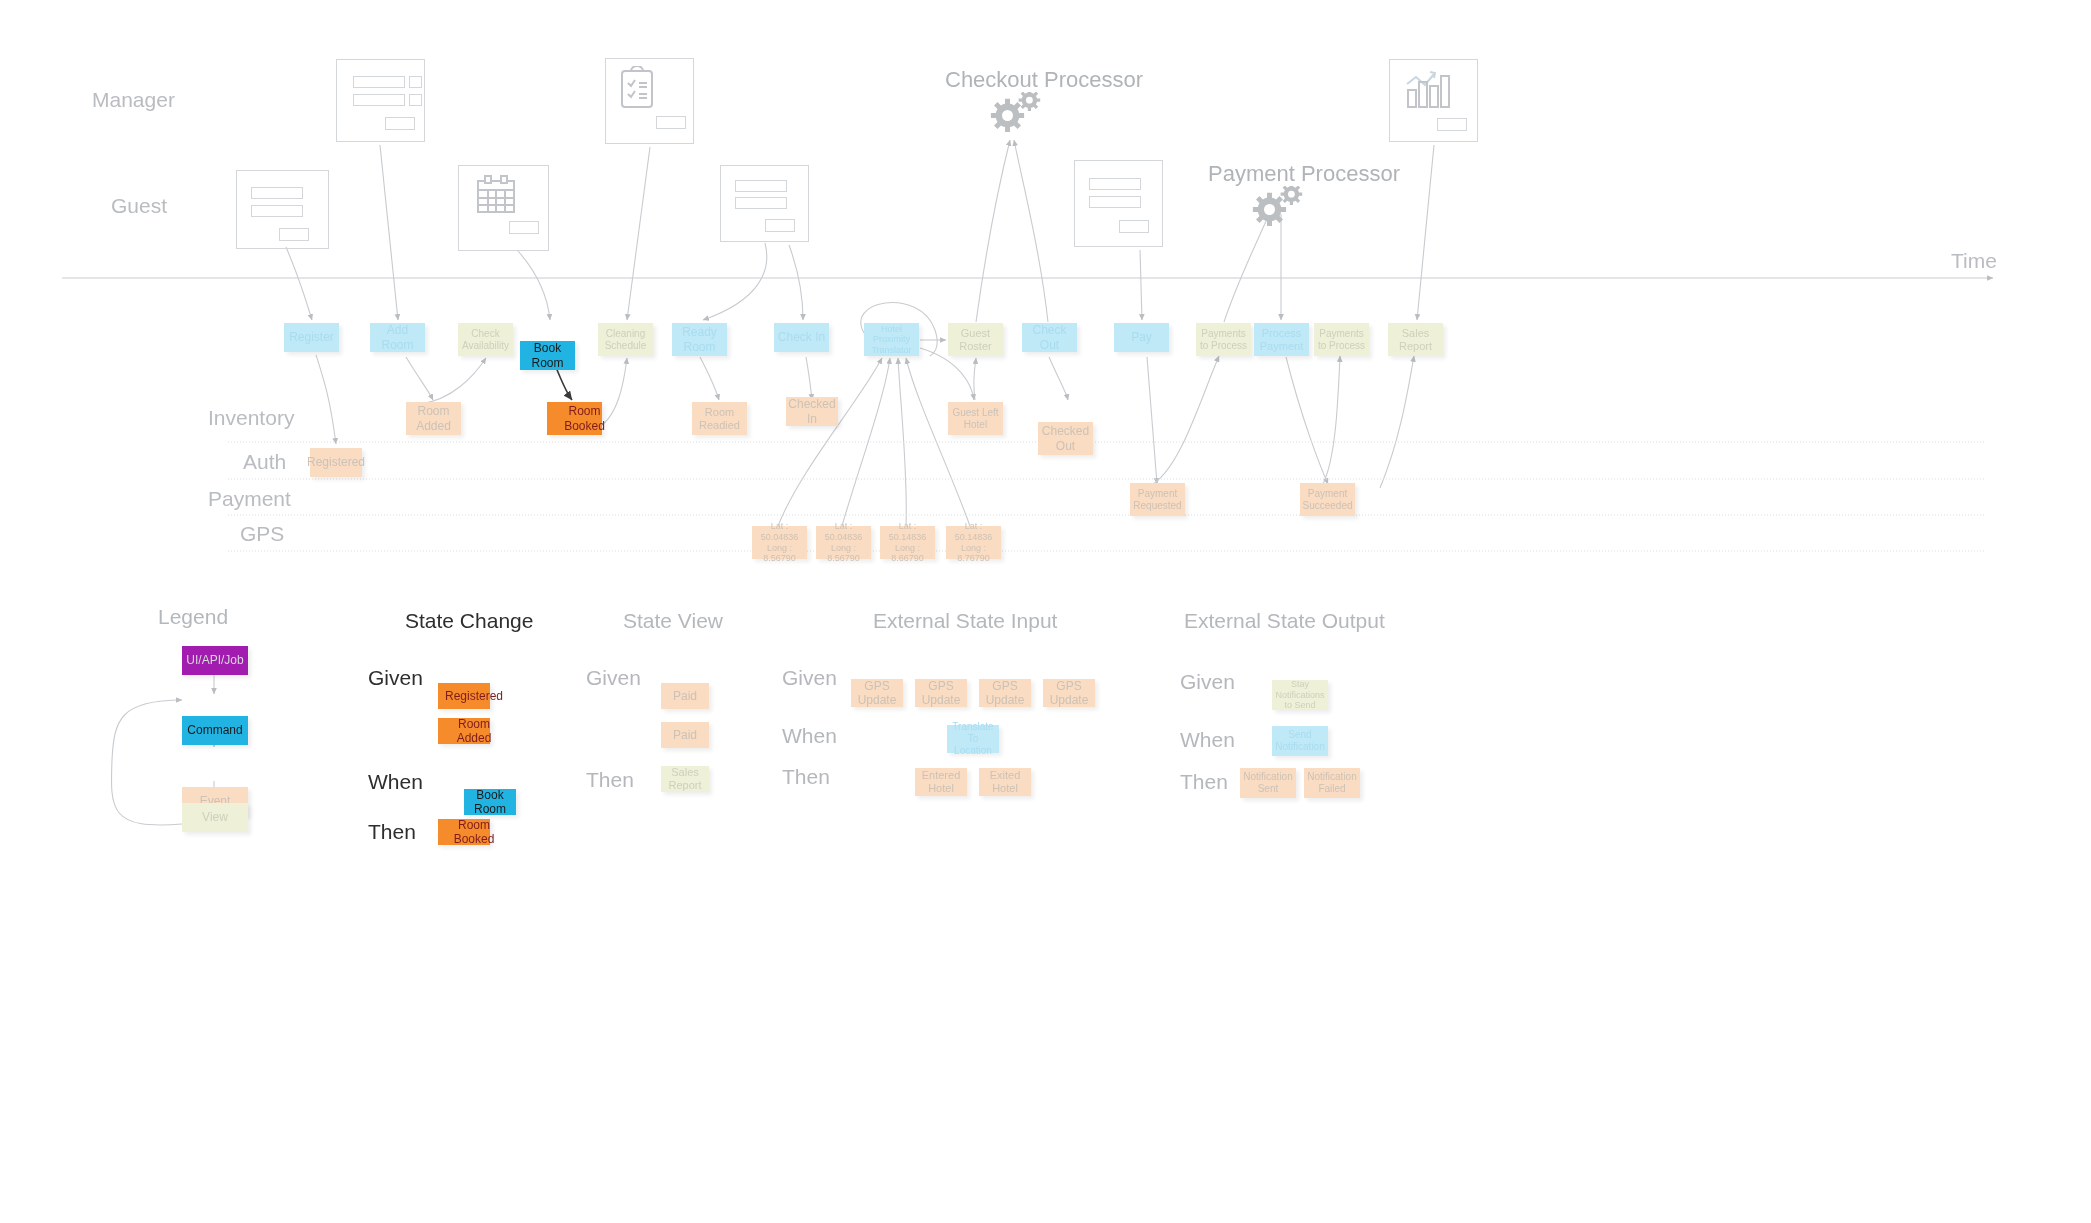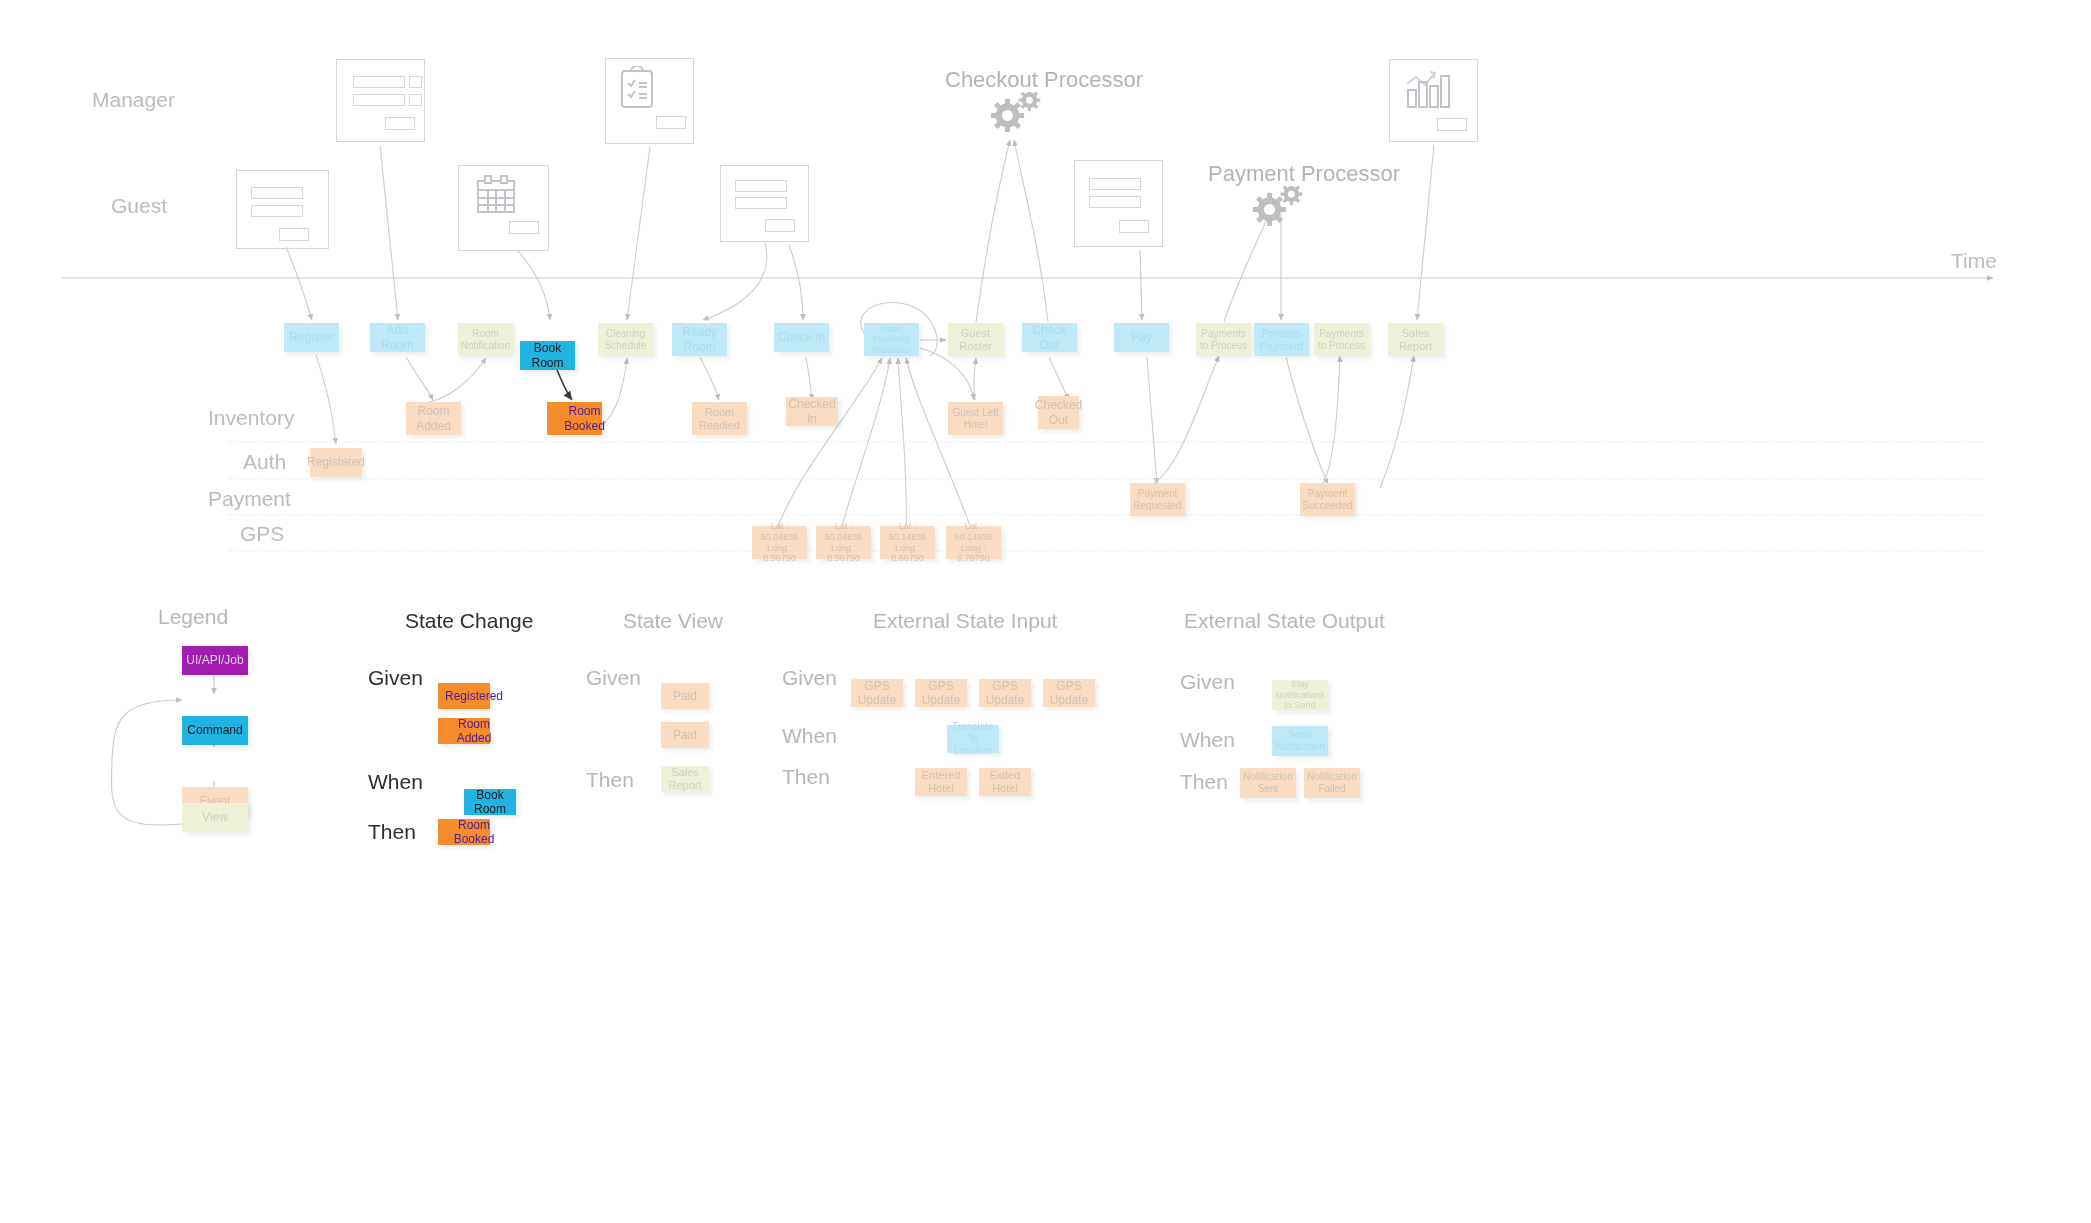--- a/index.html
+++ b/index.html
@@ -13,21 +13,21 @@
   .proc-label{position:absolute;color:#b0b4b8;font-size:22px;white-space:nowrap;}
 
   
   .sticky{position:absolute;box-sizing:border-box;display:flex;align-items:center;
           justify-content:center;text-align:center;line-height:1.18;
           box-shadow:3px 3px 4px rgba(0,0,0,.07);}
   .sticky span{display:block;padding:0 3px;}
   .s-cmd   {background:#bfe9f7;color:#a9dcef;}
   .s-cmd-hi{background:#21b4e2;color:#1b1b1b;margin-top:18px;}
   .s-evt   {background:#fadcc3;color:#ccc2b6;}
-  .s-evt-hi{background:#f68b2c;color:#4c1d95;padding-left:20px;}
+  .s-evt-hi{background:#f68b2c;color:#7f1d1d;padding-left:20px;}
   .s-view  {background:#eef0d8;color:#cdd0bb;}
   .s-white {background:#a21caf;color:#d7d9da;}
 
   
   .wf{position:absolute;border:1px solid #d4d7da;box-sizing:border-box;background:transparent;}
   .wf i{position:absolute;border:1px solid #d4d7da;box-sizing:border-box;display:block;}
 
   
   .sect-title{position:absolute;font-size:21px;color:#b4b8bc;white-space:nowrap;}
   .sect-title.dark{color:#2e2e2e;}
@@ -209,21 +209,21 @@
   </div>
 
   <div id="timeline-layer">
       <div class="sticky s-cmd f12" style="left: 284px; top: 323px; width: 55px; height: 29px;">
         <span>Register</span>
       </div>
       <div class="sticky s-cmd f12" style="left: 370px; top: 323px; width: 55px; height: 29px;">
         <span>Add Room</span>
       </div>
       <div class="sticky s-view f10" style="left: 458px; top: 323px; width: 55px; height: 33px;">
-        <span>Room Notification</span>
+        <span>Check Availability</span>
       </div>
       <div class="sticky s-cmd-hi f12" style="left: 520px; top: 323px; width: 55px; height: 29px;">
         <span>Book Room</span>
       </div>
       <div class="sticky s-view f10" style="left: 598px; top: 323px; width: 55px; height: 33px;">
         <span>Cleaning Schedule</span>
       </div>
       <div class="sticky s-cmd f12" style="left: 672px; top: 323px; width: 55px; height: 33px;">
         <span>Ready Room</span>
       </div>
@@ -264,21 +264,21 @@
       </div>
       <div class="sticky s-evt f11" style="left: 692px; top: 402px; width: 55px; height: 33px;">
         <span>Room Readied</span>
       </div>
       <div class="sticky s-evt f12" style="left: 786px; top: 397px; width: 52px; height: 29px;">
         <span>Checked In</span>
       </div>
       <div class="sticky s-evt f10" style="left: 948px; top: 402px; width: 55px; height: 33px;">
         <span>Guest Left Hotel</span>
       </div>
-      <div class="sticky s-evt f12" style="left: 1038px; top: 396px; width: 41px; height: 33px;">
+      <div class="sticky s-evt f12" style="left: 1038px; top: 422px; width: 55px; height: 33px;">
         <span>Checked Out</span>
       </div>
     </div>
   <div id="auth-layer">
       <div class="sticky s-evt f12" style="left: 310px; top: 448px; width: 52px; height: 29px;">
         <span>Registered</span>
       </div>
     </div>
   <div id="payment-layer">
       <div class="sticky s-evt f10" style="left: 1130px; top: 483px; width: 55px; height: 33px;">

